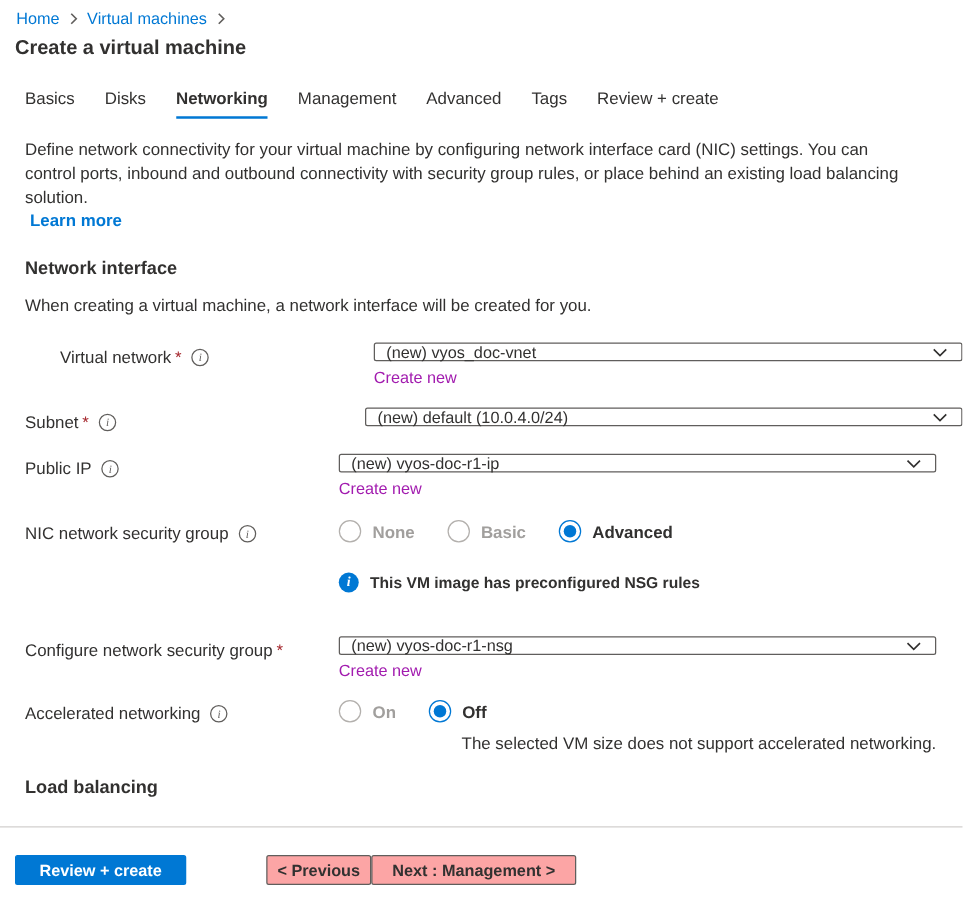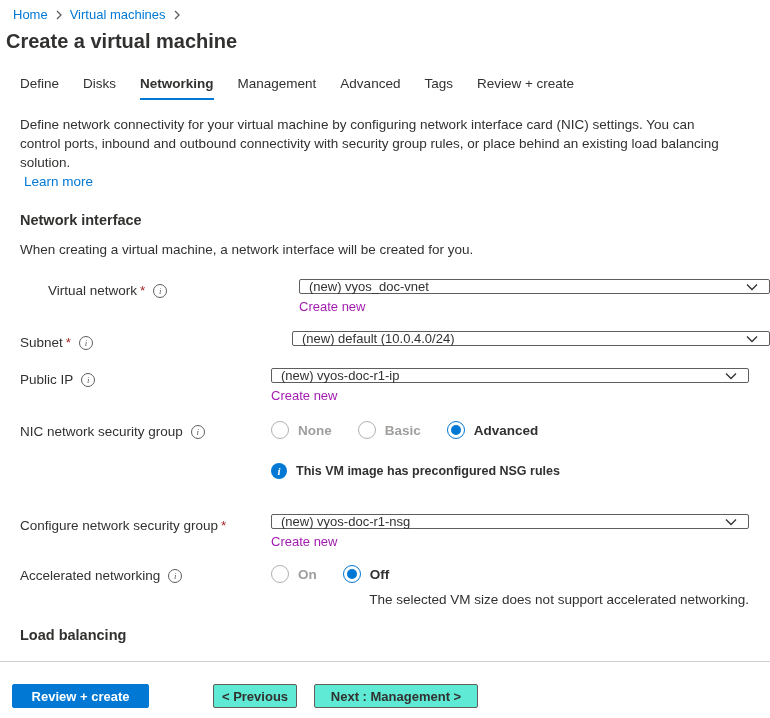--- a/index.html
+++ b/index.html
@@ -8,30 +8,30 @@
     font-family:"Liberation Sans", sans-serif; color:#323130; font-size:13px;
   }
   .main { height:661px; overflow:hidden; }
 
   
   .breadcrumb { display:flex; align-items:center; padding:7px 0 0 13px; font-size:13px; gap:7px; }
   .crumb { color:#0078d4; text-decoration:none; cursor:pointer; }
   .crumb-sep { display:flex; align-items:center; }
 
   
-  .page-title { margin:8px 0 0 6px; font-size:20px; font-weight:700; color:#323130; }
+  .page-title { margin:8px 0 0 12px; font-size:16px; font-weight:700; color:#323130; }
 
   
   .tabs { display:flex; gap:24px; margin:23px 0 0 20px; font-size:13.5px; }
   .tab { padding-bottom:7px; border-bottom:2px solid transparent; color:#323130; cursor:pointer; }
   .tab.active { font-weight:700; border-bottom-color:#0078d4; }
 
   
   .intro { margin:15px 20px 0 20px; max-width:716px; font-size:13.5px; line-height:19px; }
-  .learn-more { display:inline-block; margin:2px 0 0 24px; color:#0078d4; font-size:13.5px; cursor:pointer; text-decoration:none; }
+  .learn-more { display:inline-block; margin:2px 0 0 24px; color:#0078d4; font-size:13.5px; cursor:pointer; text-decoration:none;font-weight:bold; }
 
   .section-heading { margin:23px 4px 0 20px; font-size:14.5px; font-weight:700; }
   .section-subtext { margin:14px 0 0 20px; font-size:13.5px; }
 
   
   .row { display:flex; align-items:flex-start; padding-left:20px; }
   .label-cell { width:251px; flex-shrink:0; padding-top:4px; font-size:13.5px; display:flex; align-items:center; }
   .label-text { }
   .required { color:#a4262c; margin-left:3px; }
   .info-icon {
@@ -72,23 +72,23 @@
   .nsg-note-text { font-size:12.5px; font-weight:700; }
 
   .accel-note { margin:9px 21px 0 20px; text-align:right; font-size:13.5px; }
 
   .clipped-heading { margin:20px 0 0 20px; font-size:14.5px; font-weight:700; }
 
   
   .footer { position:absolute; left:0; bottom:0; width:770px; height:57px; box-sizing:border-box; background:#fff; border-top:1px solid #d2d0ce; }
   .btn { position:absolute; top:22px; height:24px; box-sizing:border-box; font-family:inherit; font-size:13px; font-weight:700; border-radius:2px; cursor:pointer; }
   .btn-primary { left:12px; width:137px; background:#0078d4; border:1px solid #0078d4; color:#fff; }
-  .btn-secondary { background:#5eead4; border:1px solid #605e5c; color:#323130; }
+  .btn-secondary { background:#fca5a5; border:1px solid #605e5c; color:#323130; }
   .btn-prev { left:213px; width:84px; }
-  .btn-next { left:314px; width:164px; }
+  .btn-next { left:297px; width:164px; }
 
   .dd-chevron { flex-shrink:0; }
 </style>
 </head>
 <body>
 
 <div class="main">
 
   
   <div class="breadcrumb">
@@ -104,21 +104,21 @@
           <path d="M2 1 L6 5 L2 9" fill="none" stroke="#605e5c" stroke-width="1.3"></path>
         </svg>
     </span>
   </div>
 
   
   <h1 class="page-title">Create a virtual machine</h1>
 
   
   <div class="tabs">
-    <div class="tab">Define</div>
+    <div class="tab">Basics</div>
     <div class="tab">Disks</div>
     <div class="tab active">Networking</div>
     <div class="tab">Management</div>
     <div class="tab">Advanced</div>
     <div class="tab">Tags</div>
     <div class="tab">Review + create</div>
   </div>
 
   
   <p class="intro">Define network connectivity for your virtual machine by configuring network interface card (NIC) settings. You can control ports, inbound and outbound connectivity with security group rules, or place behind an existing load balancing solution.</p>

